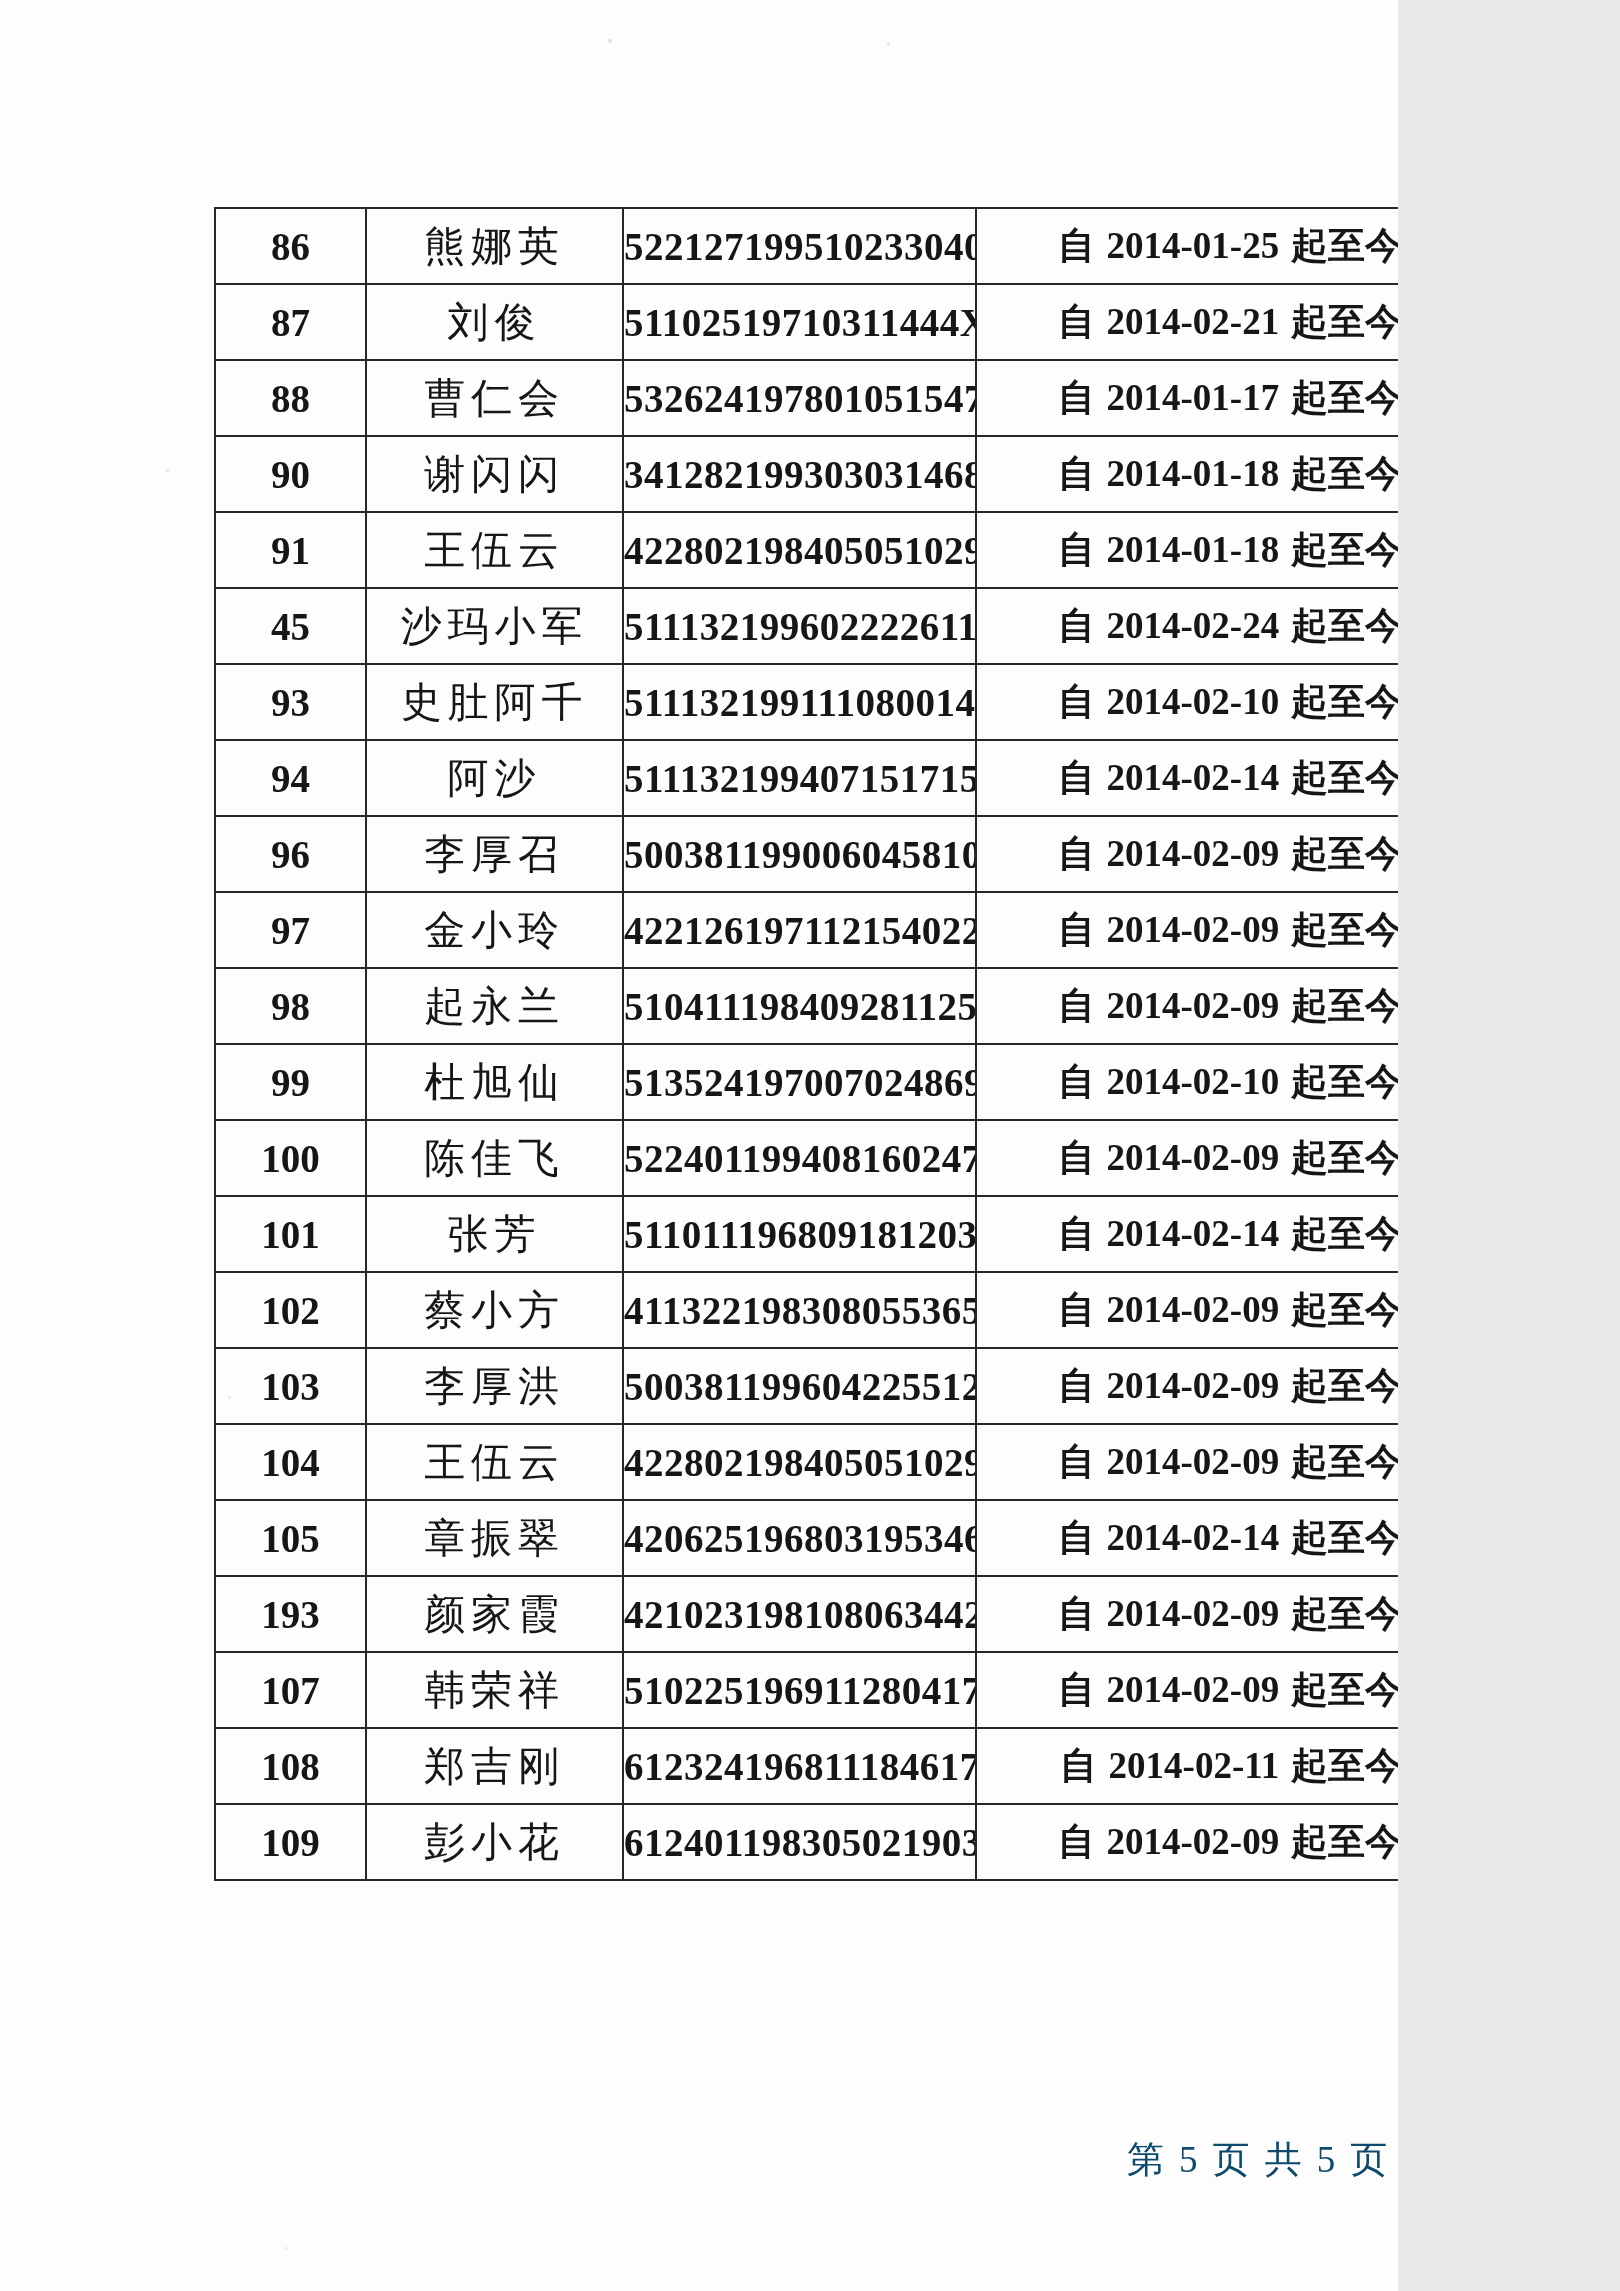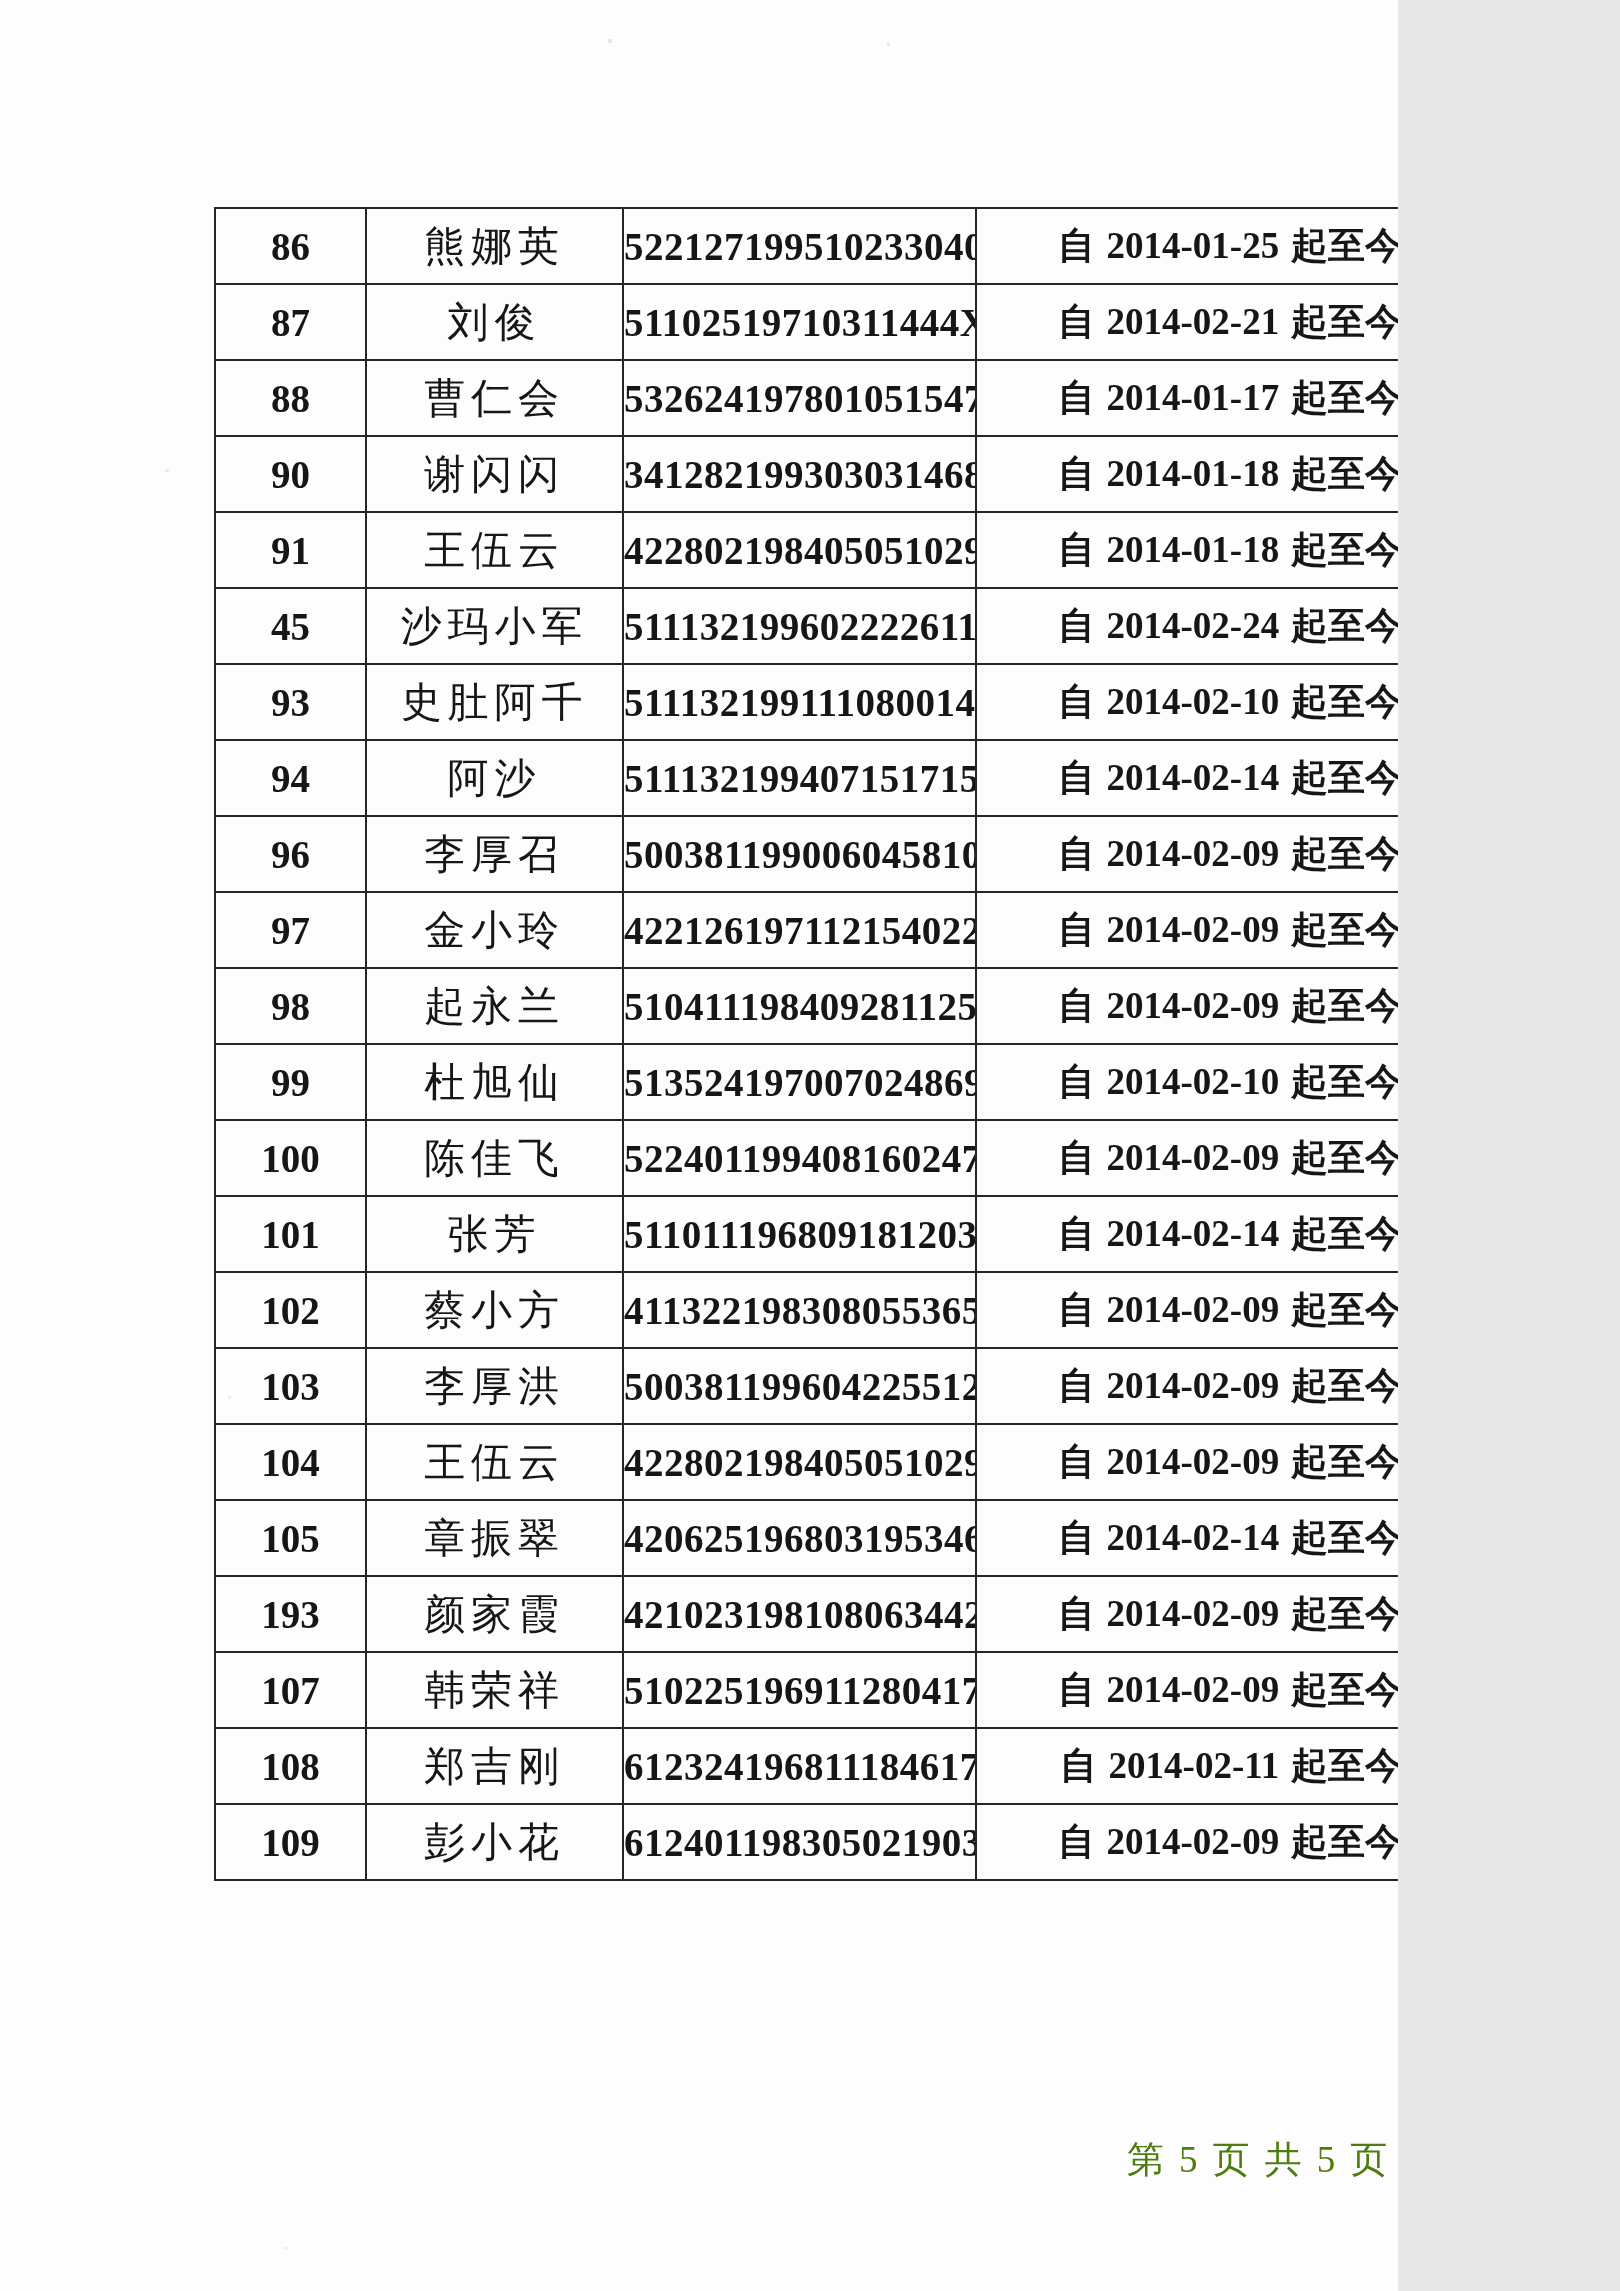--- a/index.html
+++ b/index.html
@@ -70,21 +70,21 @@
     text-align: right;
   }
   td.period .gap { display: inline-block; width: 11.8px; }
 
   .footer {
     position: absolute;
     left: 1127px;
     top: 2135px;
     font-size: 37px;
     letter-spacing: 2.9px;
-    color: #4d7c0f;
+    color: #0c4a6e;
   }
 </style>
 </head>
 <body>
 
 <div class="sheet">
 
   <div class="speck s1"></div>
   <div class="speck s2"></div>
   <div class="speck s3"></div>

